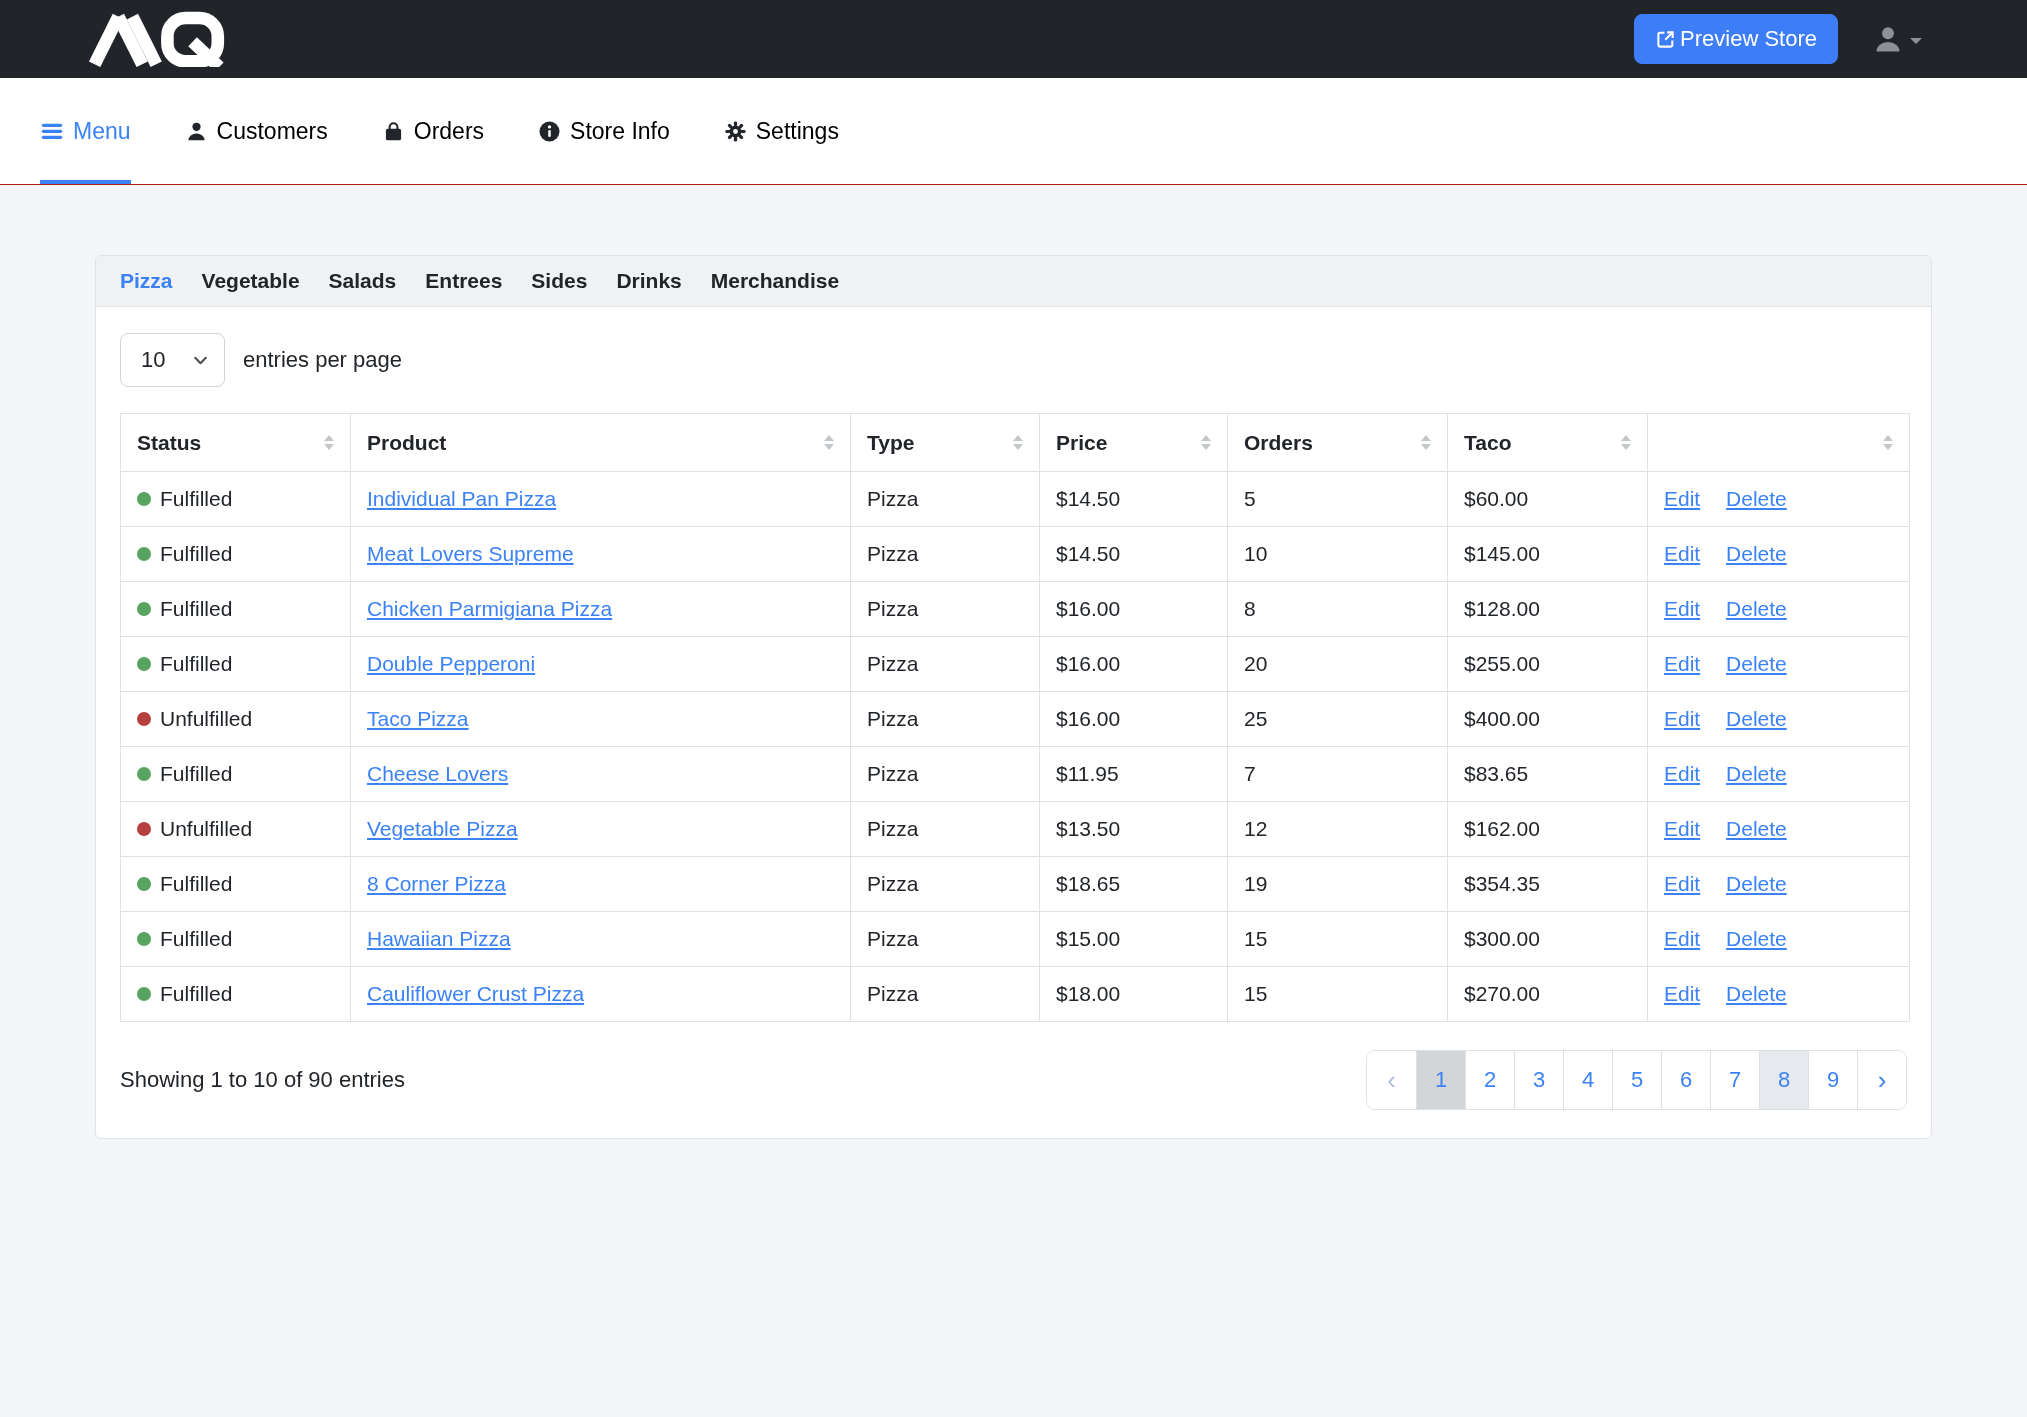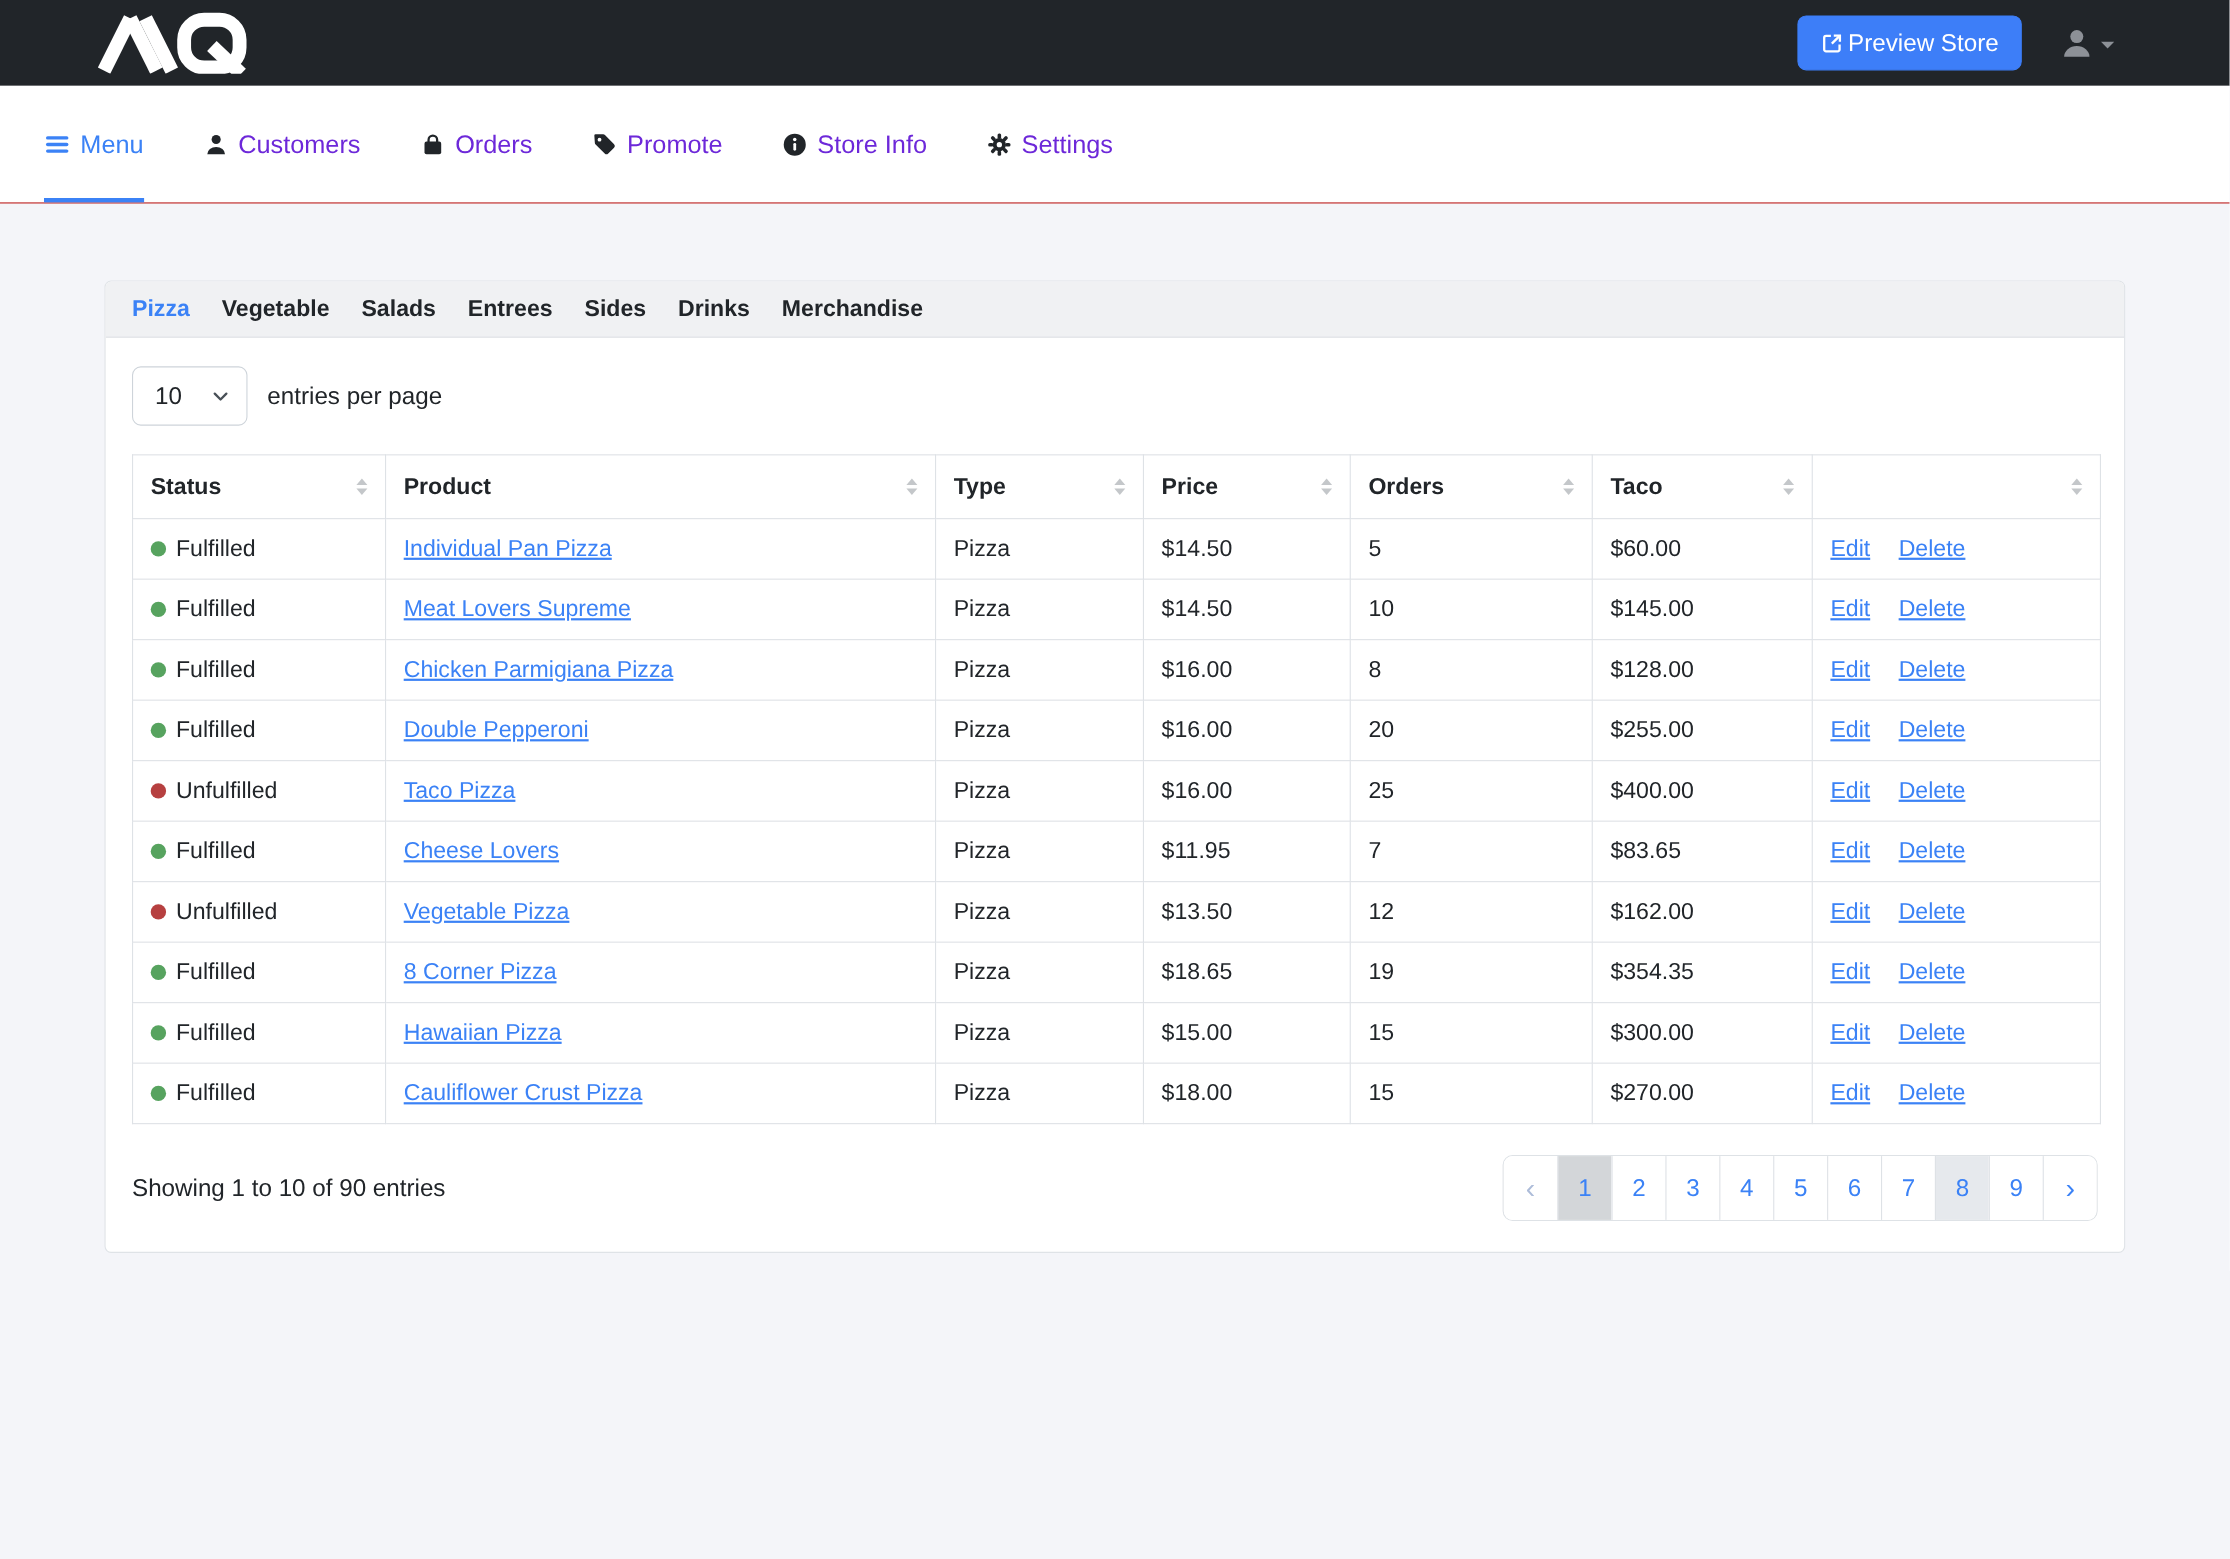--- a/index.html
+++ b/index.html
@@ -33,21 +33,21 @@
     border-right:6px solid transparent; border-top:6px solid #8d9197;
     margin-top:4px;
   }
   
   .navbar {
     height:107px; background:#fff; border-bottom:1px solid #b91c1c;
     display:flex; align-items:stretch; padding:0 0 0 40px;
   }
   .nav-item {
     display:inline-flex; align-items:center; gap:9px;
-    margin-right:54px; font-size:23px; font-weight:500; color:#6d28d9;
+    margin-right:54px; font-size:23px; font-weight:500; color:#000000;
     border-bottom:4px solid transparent; padding-top:4px; cursor:pointer;
   }
   .nav-item .nav-icon { display:inline-flex; color:#212529; }
   .nav-item.active { color:#3b82f6; border-bottom-color:#3b82f6; }
   .nav-item.active .nav-icon { color:#3b82f6; }
   
   .page { padding:70px 95px 0 95px; }
   .card {
     background:#fff; border:1px solid #dfe3e7; border-radius:6px;
     overflow:hidden;
@@ -168,29 +168,20 @@
     <span class="nav-icon">
         <svg width="23" height="23" viewBox="0 0 20 20">
           <path d="M6.6 8.5 V6.3 a3.4 3.4 0 0 1 6.8 0 V8.5" fill="none" stroke="currentColor" stroke-width="1.8"></path>
           <rect x="3.4" y="7.6" width="13.2" height="10" rx="1.6" fill="currentColor"></rect>
         </svg>
       </span>
     <span class="nav-label">Orders</span>
   </div>
     <div class="nav-item">
     <span class="nav-icon">
-        <svg width="23" height="23" viewBox="0 0 20 20" fill="currentColor">
-          <path d="M2 2.8 a1 1 0 0 1 1-1 h6 a2 2 0 0 1 1.4 .6 l7.2 7.2 a2 2 0 0 1 0 2.8 l-4.6 4.6 a2 2 0 0 1 -2.8 0 L3 9.8 A2 2 0 0 1 2.4 8.4 Z"></path>
-          <circle cx="6.1" cy="6.1" r="1.5" fill="#ffffff"></circle>
-        </svg>
-      </span>
-    <span class="nav-label">Promote</span>
-  </div>
-    <div class="nav-item">
-    <span class="nav-icon">
         <svg width="23" height="23" viewBox="0 0 20 20">
           <circle cx="10" cy="10" r="8.7" fill="currentColor"></circle>
           <circle cx="10" cy="6" r="1.4" fill="#ffffff"></circle>
           <rect x="8.9" y="8.6" width="2.2" height="6.2" rx="1.1" fill="#ffffff"></rect>
         </svg>
       </span>
     <span class="nav-label">Store Info</span>
   </div>
     <div class="nav-item">
     <span class="nav-icon">

